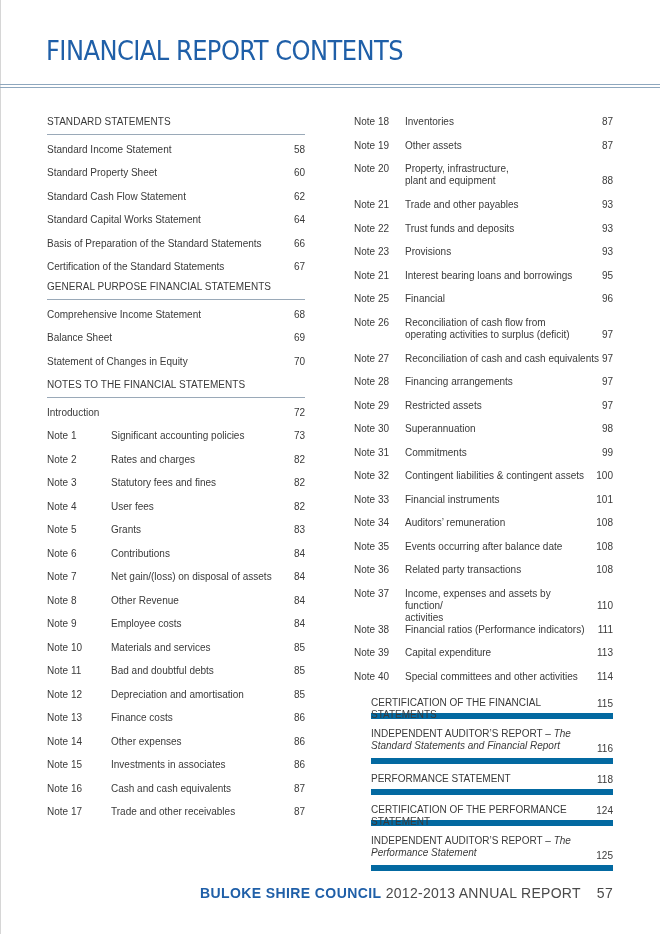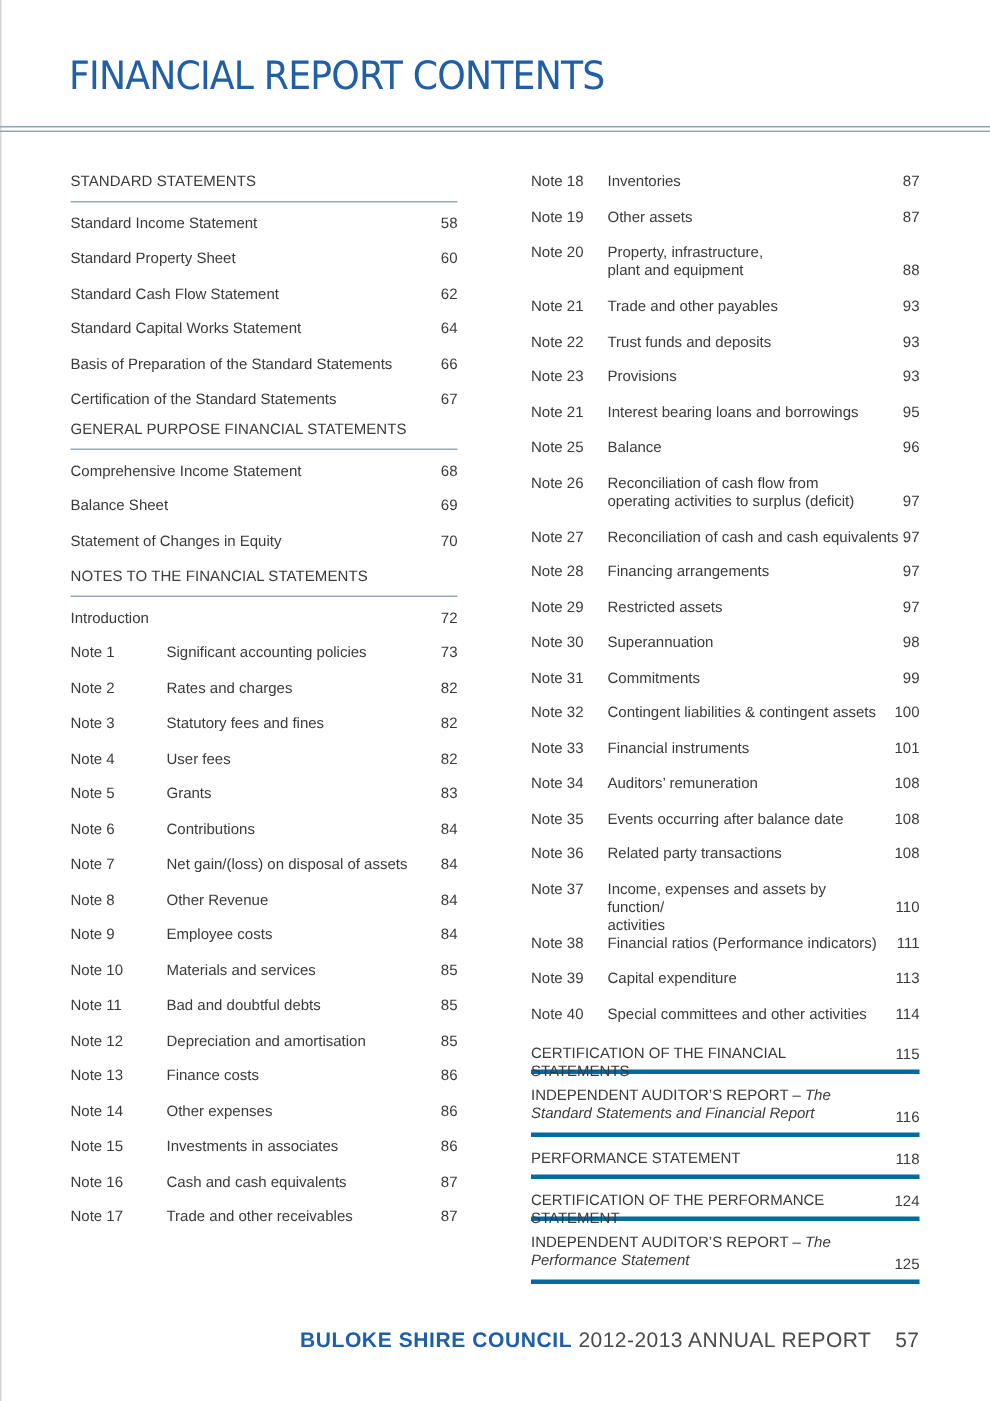--- a/index.html
+++ b/index.html
@@ -33,21 +33,21 @@
   .row .desc.full { left: 0; }
   .row .page { position: absolute; right: 0; top: 3px; text-align: center; }
   .row.two { height: 36px; }
   .row.two .desc { white-space: normal; width: 180px; }
   .row.two .desc .l2 { display: block; }
   .row.two .page { top: 15px; }
 
   .right .row .desc { left: 51px; }
 
   .bottom-block {
-    position: relative; padding-top: 4px; margin-bottom: 5px; border-bottom: 3px solid #0369a1;
+    position: relative; padding-top: 4px; margin-bottom: 5px; border-bottom: 6px solid #0369a1; margin-left: 17px;
   }
   .bottom-block .label { display: block; padding-right: 30px; }
   .bottom-block.single { height: 16px; }
   .bottom-block.double { height: 30px; }
   .bottom-block .page { position: absolute; right: 0; bottom: 3px; }
   .bottom-block i { font-style: italic; }
 
   .footer {
     position: absolute; left: 0; width: 613px; top: 885px; text-align: right; font-size: 14px; color: #4a4a4a;
     letter-spacing: 0.3px;
@@ -238,21 +238,21 @@
         <span class="desc">Provisions</span>
         <span class="page">93</span>
       </div>
       <div class="row">
         <span class="note">Note 21</span>
         <span class="desc">Interest bearing loans and borrowings</span>
         <span class="page">95</span>
       </div>
       <div class="row">
         <span class="note">Note 25</span>
-        <span class="desc">Balance</span>
+        <span class="desc">Financial</span>
         <span class="page">96</span>
       </div>
       <div class="row two">
         <span class="note">Note 26</span>
         <span class="desc"><span>Reconciliation of cash flow from</span><span class="l2">operating activities to surplus (deficit)</span></span>
         <span class="page">97</span>
       </div>
       <div class="row">
         <span class="note">Note 27</span>
         <span class="desc">Reconciliation of cash and cash equivalents</span>

